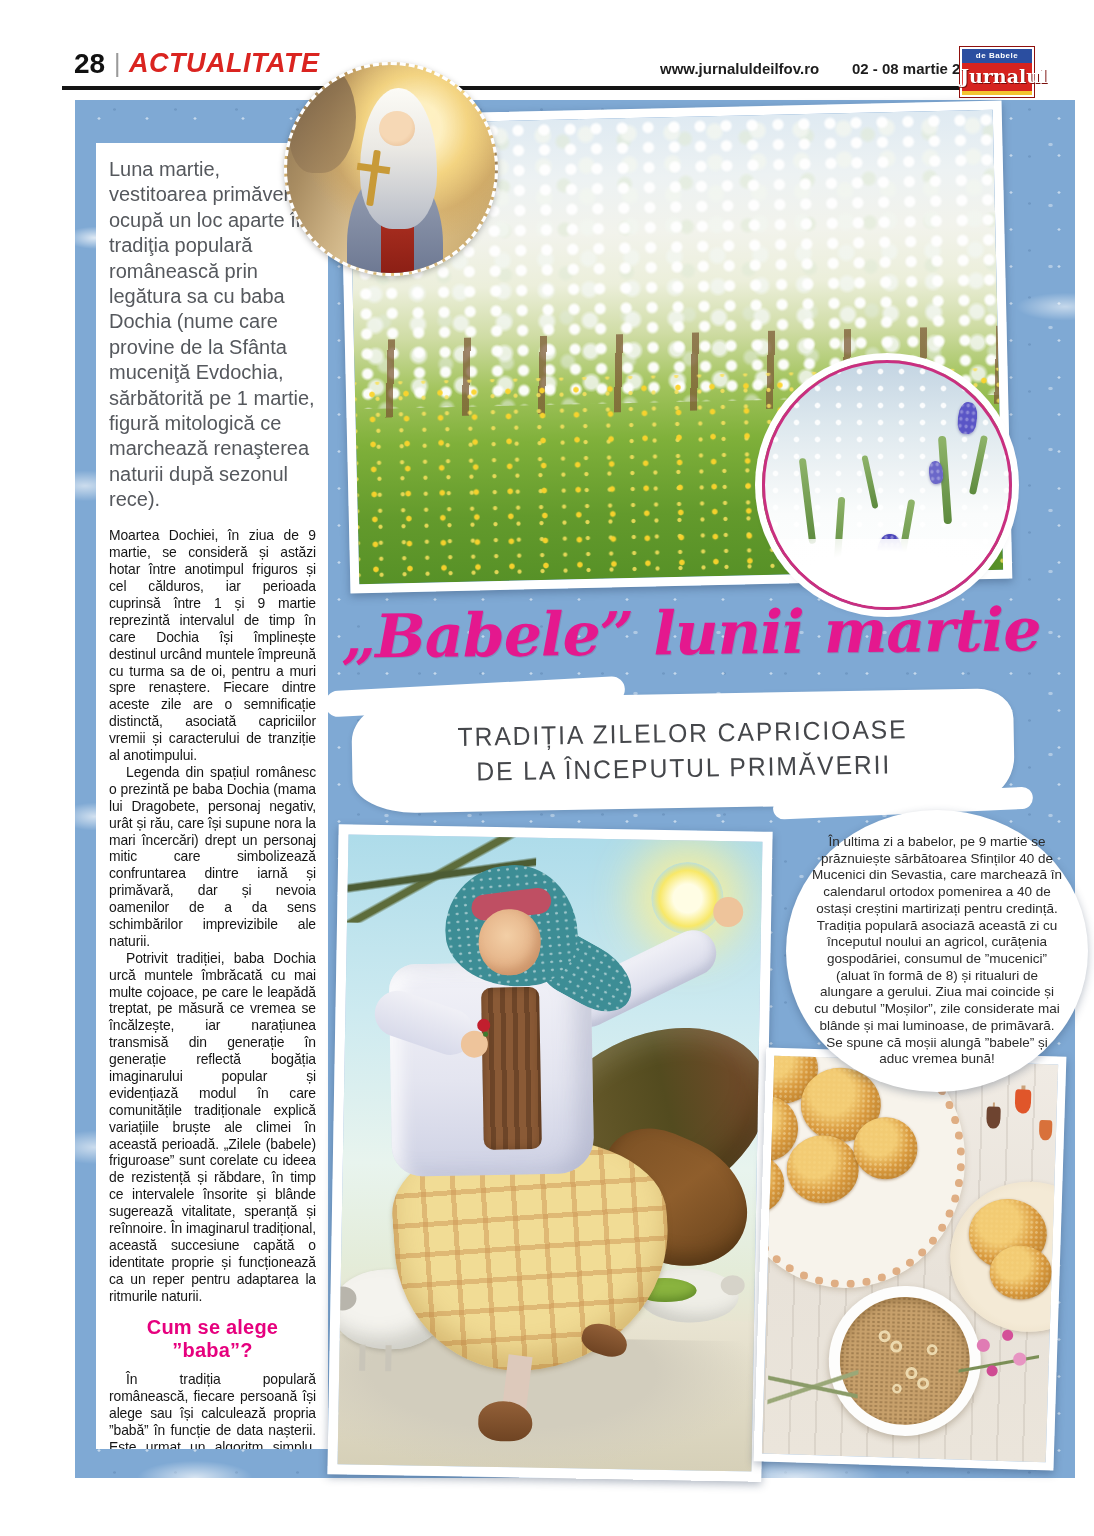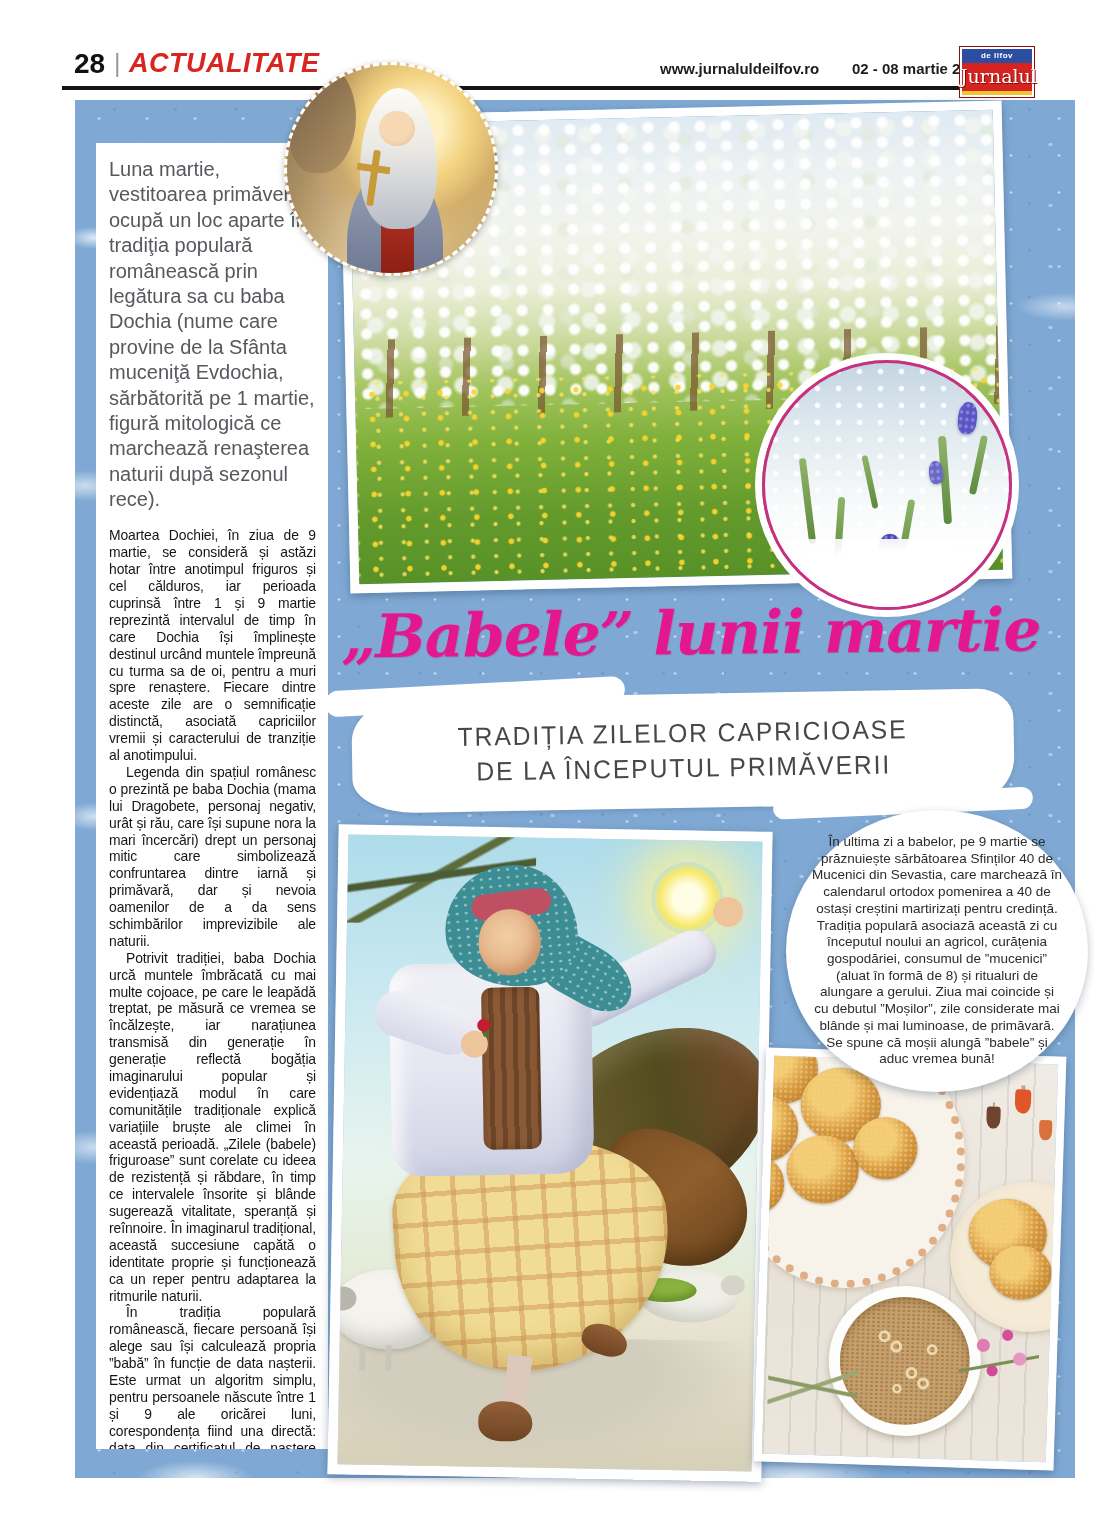--- a/index.html
+++ b/index.html
@@ -11,21 +11,21 @@
   
   .hdr-num { left:74px; top:48px; font-size:28px; font-weight:bold; color:#111; }
   .hdr-sep { left:114px; top:49px; font-size:25px; color:#9a9a9a; font-weight:normal; }
   .hdr-section { left:129px; top:48px; font-size:27px; font-weight:bold; font-style:italic; color:#da2420; letter-spacing:.5px; }
   .hdr-site { left:660px; top:60px; font-size:15px; font-weight:bold; color:#1d1d1d; }
   .hdr-date { left:852px; top:60px; font-size:15px; font-weight:bold; color:#1d1d1d; }
   .hdr-rule { left:62px; top:86px; width:973px; height:4px; background:#151515; }
 
   .logo { left:959px; top:46px; width:76px; height:52px; background:#d6231f; border:1px solid #8f100d; box-shadow:inset 0 0 0 2px #ffffff; display:flex; flex-direction:column; z-index:40; }
   .logo-top { height:14px; margin:2px 2px 0 2px; background:#2b4ea0; color:#fff; font-size:8px; font-weight:bold; text-align:center; line-height:14px; letter-spacing:.5px; }
-  .logo-main { flex:1; color:#fff; font-family:"DejaVu Serif", serif; font-weight:normal; font-size:19px; text-align:center; line-height:26px; text-shadow:1px 1px 0 #7a0e0b; }
+  .logo-main { flex:1; color:#fff; font-family:"DejaVu Serif", serif; font-weight:bold; font-size:19px; text-align:center; line-height:26px; text-shadow:1px 1px 0 #7a0e0b; }
   .logo-bottom { height:4px; margin:0 2px 2px 2px; background:#f3c431; }
 
   
   .blue-frame { left:75px; top:100px; width:1000px; height:1378px; background-color:#7fa9d4;
     background-image:
       radial-gradient(rgba(255,255,255,.55) 1px, rgba(255,255,255,0) 2px),
       radial-gradient(rgba(255,255,255,.38) 1.6px, rgba(255,255,255,0) 2.8px),
       radial-gradient(rgba(92,132,176,.45) 1px, rgba(92,132,176,0) 2px);
     background-size:48px 37px, 83px 61px, 61px 47px;
     background-position:0 0, 21px 14px, 9px 33px;
@@ -207,32 +207,33 @@
 
 <div id="page">
 
   <div class="abs hdr-num">28</div>
   <div class="abs hdr-sep">|</div>
   <div class="abs hdr-section">ACTUALITATE</div>
   <div class="abs hdr-site">www.jurnaluldeilfov.ro</div>
   <div class="abs hdr-date">02 - 08 martie 2026</div>
   <div class="abs hdr-rule"></div>
   <div class="abs logo">
-    <div class="logo-top">de Ilfov</div>
+    <div class="logo-top">de Babele</div>
     <div class="logo-main">Jurnalul</div>
     <div class="logo-bottom"></div>
   </div>
 
   <div class="abs blue-frame"></div>
 
   <div class="abs col">
     <p class="intro">Luna martie, vestitoarea primăverii, ocupă un loc aparte în tradiţia populară românească prin legătura sa cu baba Dochia (nume care provine de la Sfânta muceniţă Evdochia, sărbătorită pe 1 martie, figură mitologică ce marchează renaşterea naturii după sezonul rece).</p>
     <p class="bp">Moartea Dochiei, în ziua de 9 martie, se consideră și astăzi hotar între anotimpul friguros și cel călduros, iar perioada cuprinsă între 1 și 9 martie reprezintă intervalul de timp în care Dochia își împlinește destinul urcând muntele împreună cu turma sa de oi, pentru a muri spre renaștere. Fiecare dintre aceste zile are o semnificație distinctă, asociată capriciilor vremii și caracterului de tranziție al anotimpului.</p>
     <p class="bp ind">Legenda din spațiul românesc o prezintă pe baba Dochia (mama lui Dragobete, personaj negativ, urât și rău, care își supune nora la mari încercări) drept un personaj mitic care simbolizează confruntarea dintre iarnă și primăvară, dar și nevoia oamenilor de a da sens schimbărilor imprevizibile ale naturii.</p>
     <p class="bp ind">Potrivit tradiției, baba Dochia urcă muntele îmbrăcată cu mai multe cojoace, pe care le leapădă treptat, pe măsură ce vremea se încălzește, iar narațiunea transmisă din generație în generație reflectă bogăția imaginarului popular și evidențiază modul în care comunitățile tradiționale explică variațiile bruște ale climei în această perioadă. „Zilele (babele) friguroase” sunt corelate cu ideea de rezistență și răbdare, în timp ce intervalele însorite și blânde sugerează vitalitate, speranță și reînnoire. În imaginarul tradițional, această succesiune capătă o identitate proprie și funcționează ca un reper pentru adaptarea la ritmurile naturii.</p>
+    <h2 class="subhead">Cum se alege ”baba”?</h2>
     <p class="bp ind">În tradiția populară românească, fiecare persoană își alege sau își calculează propria ”babă” în funcție de data nașterii. Este urmat un algoritm simplu, pentru persoanele născute între 1 și 9 ale oricărei luni, corespondența fiind una directă: data din certificatul de naștere indică automat ziua din martie. De exemplu, o persoană născută pe 9 iunie își stabilește ”baba” pe 9 martie. În cazul datelor formate din două cifre, se aplică regula însumării acestora până la obținerea unui rezultat cuprins între 1 și 9. Astfel, cineva născut pe 23 mai își fixează ”baba” pe 5 martie (2 + 3 = 5), iar o persoană născută pe 28 ianuarie are ”baba” pe 1 martie (2 + 8 = 10, apoi 1 + 0 = 1).</p>
 
   </div>
 
   <div class="abs orchard">
     <div class="orchard-scene">
       <div class="trunks"></div>
     </div>
   </div>
 

